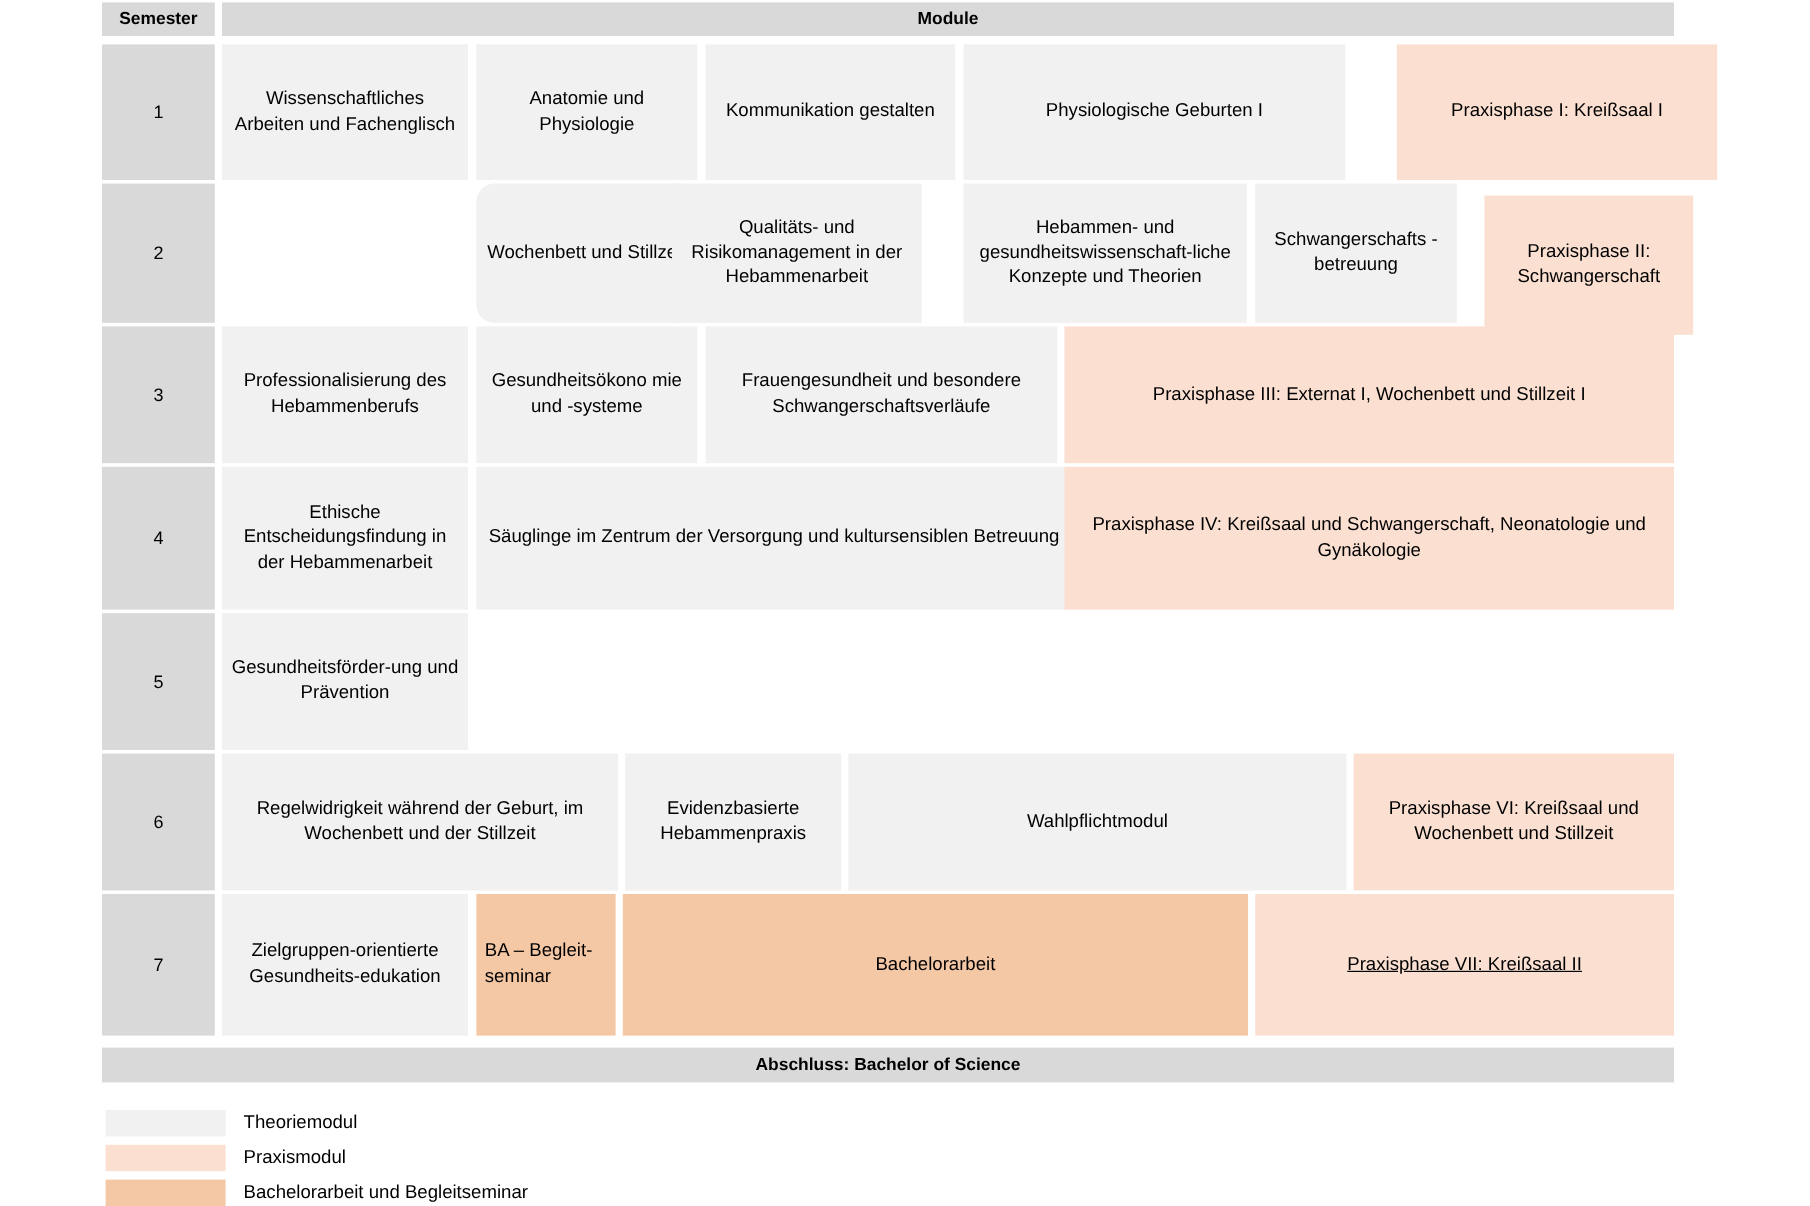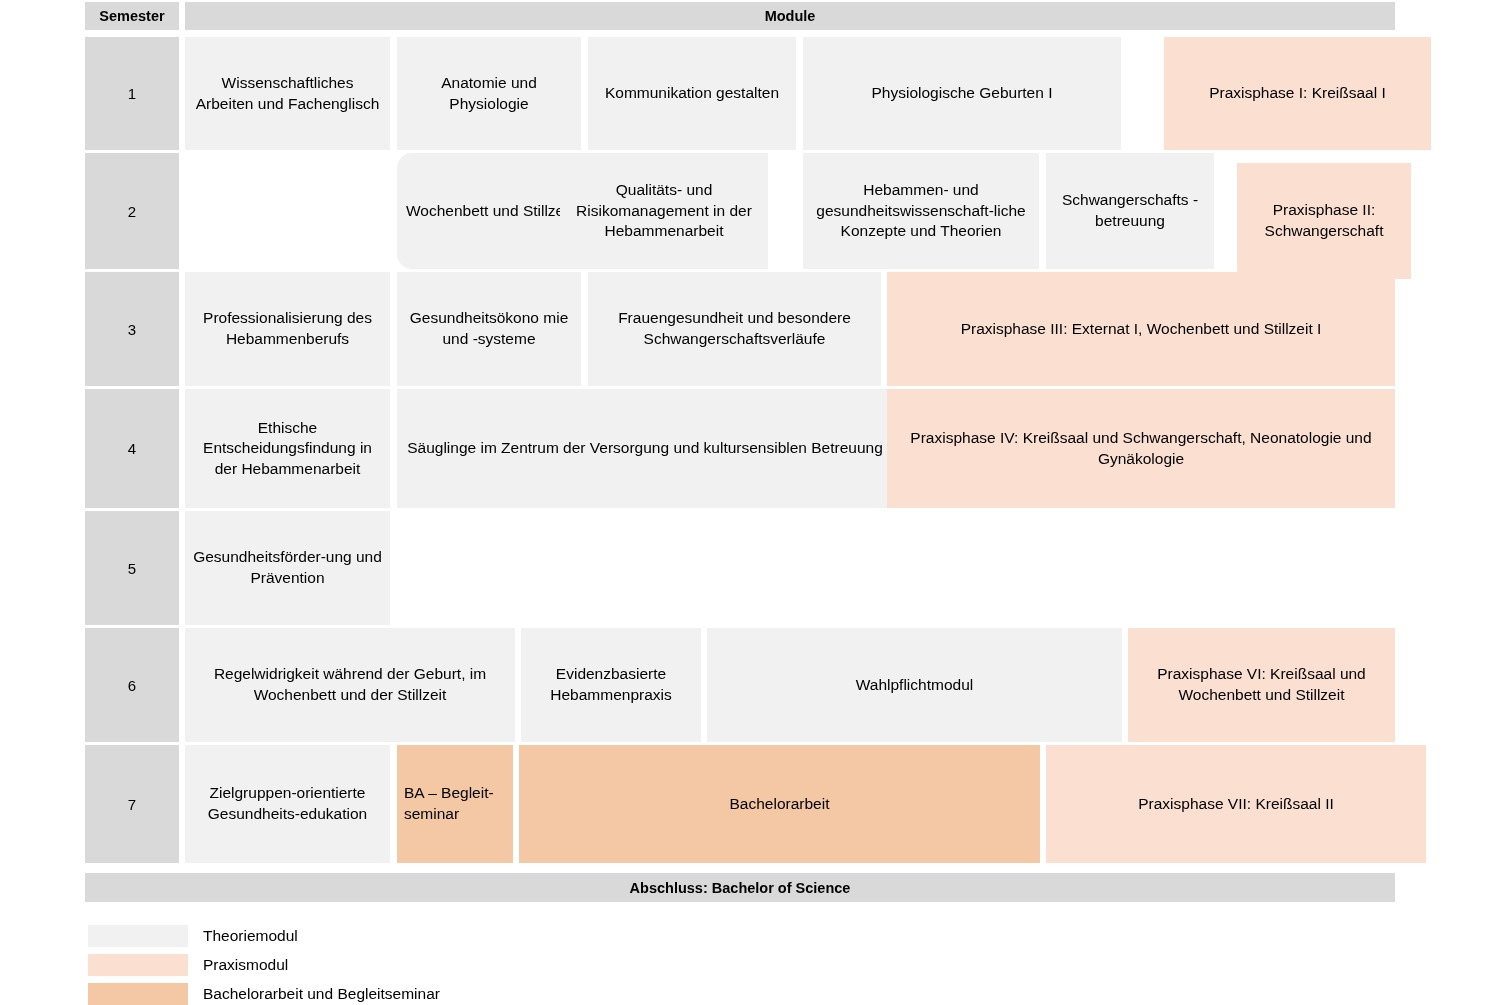--- a/index.html
+++ b/index.html
@@ -182,21 +182,21 @@
 
   <div class="cell t-theorie" style="left:185px; top:745px; width:205px; height:118px;">
     <span>Zielgruppen-orientierte Gesundheits-edukation</span>
   </div>
   <div class="cell t-bachelor left-align" style="left:397px; top:745px; width:116px; height:118px;">
     <span>BA – Begleit-seminar</span>
   </div>
   <div class="cell t-bachelor" style="left:519px; top:745px; width:521px; height:118px;">
     <span>Bachelorarbeit</span>
   </div>
-  <div class="cell t-praxis" style="left:1046px; top:745px; width:380px; height:118px;">
+  <div class="cell t-praxis" style="left:1046px; top:745px; width:349px; height:118px;text-decoration:underline;">
     <span>Praxisphase VII: Kreißsaal II</span>
   </div>
 
   <div class="footbar" style="left:85px; top:873px; width:1310px; height:29px;">Abschluss: Bachelor of Science</div>
 
   <div class="legend-swatch t-theorie" style="left:88px; top:925px;"></div>
   <div class="legend-label" style="top:925px;">Theoriemodul</div>
 
   <div class="legend-swatch t-praxis" style="left:88px; top:954px;"></div>
   <div class="legend-label" style="top:954px;">Praxismodul</div>

